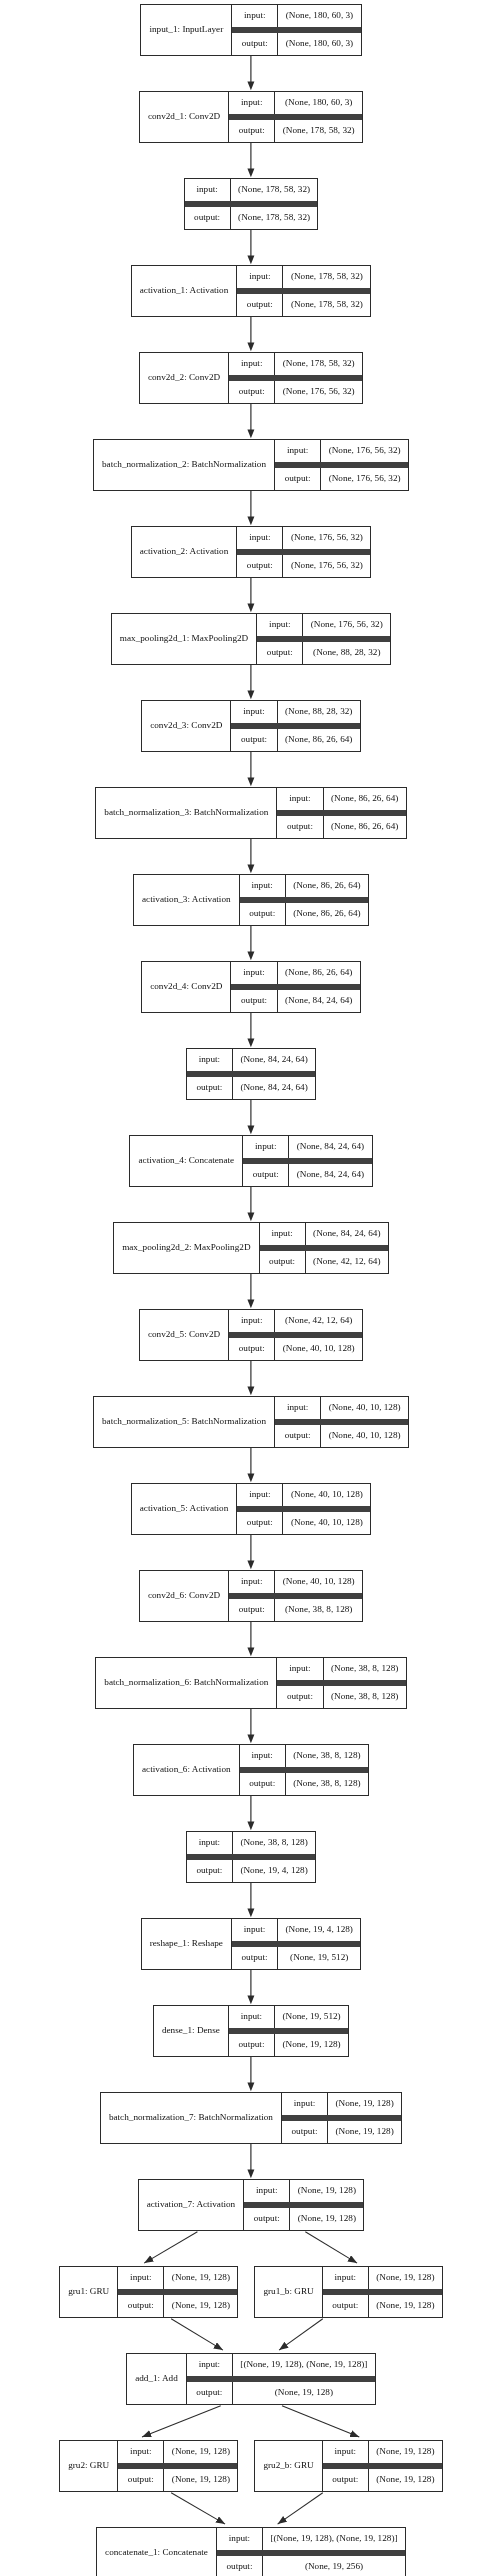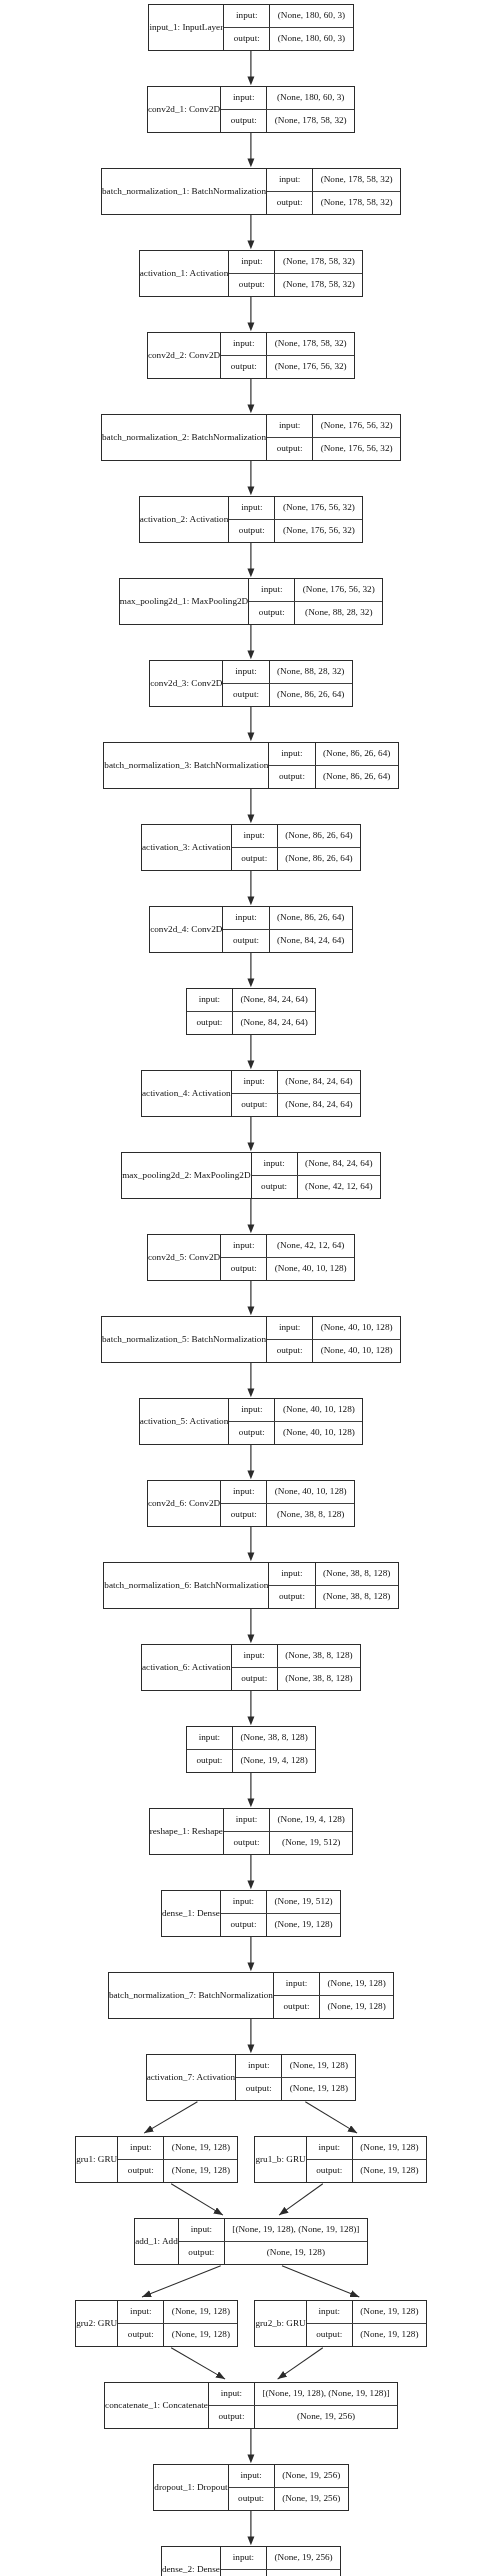--- a/index.html
+++ b/index.html
@@ -21,27 +21,27 @@
     display:inline-flex;
     align-items:stretch;
     border:1px solid #2b2b2b;
     background:#ffffff;
     font-size:9.2px;
     line-height:1;
     white-space:nowrap;
   }
   .nm{
     display:flex;align-items:center;justify-content:center;
-    padding:0 0;
+    padding:0 8px;
     border-right:1px solid #2b2b2b;
     text-align:center;
   }
   .io{display:flex;flex-direction:column;}
   .r{display:flex;align-items:stretch;height:22px;}
-  .r.second{border-top:1px solid #404040;}
+  .r.second{border-top:6px solid #404040;}
   .k{
     display:flex;align-items:center;justify-content:center;
     padding:0 6.6px;min-width:32px;
     border-right:1px solid #2b2b2b;
   }
   .v{display:flex;align-items:center;justify-content:center;padding:0 7.4px;flex:1;}
   
   .conn{height:35px;display:flex;justify-content:center;align-items:flex-start;}
   .conn svg{display:block;}
   .branch{height:35px;width:502px;}
@@ -88,21 +88,20 @@
         </div>
       </div>
     </div>
       </div><div class="conn">
       <svg width="11.8" height="35" viewBox="0 0 16 48" aria-hidden="true">
         <line x1="8" y1="0" x2="8" y2="36" stroke="#2b2b2b" stroke-width="1.6"></line>
         <polygon points="3.2,35 12.8,35 8,47" fill="#2b2b2b"></polygon>
       </svg>
     </div><div class="rowwrap">
         <div class="node">
-      <div class="nm">batch_normalization_1: BatchNormalization</div>
       <div class="io">
         <div class="r">
           <div class="k">input:</div>
           <div class="v">(None, 178, 58, 32)</div>
         </div>
         <div class="r second">
           <div class="k">output:</div>
           <div class="v">(None, 178, 58, 32)</div>
         </div>
       </div>
@@ -296,21 +295,21 @@
         </div>
       </div>
     </div>
       </div><div class="conn">
       <svg width="11.8" height="35" viewBox="0 0 16 48" aria-hidden="true">
         <line x1="8" y1="0" x2="8" y2="36" stroke="#2b2b2b" stroke-width="1.6"></line>
         <polygon points="3.2,35 12.8,35 8,47" fill="#2b2b2b"></polygon>
       </svg>
     </div><div class="rowwrap">
         <div class="node">
-      <div class="nm">activation_4: Activation</div>
+      <div class="nm">activation_4: Concatenate</div>
       <div class="io">
         <div class="r">
           <div class="k">input:</div>
           <div class="v">(None, 84, 24, 64)</div>
         </div>
         <div class="r second">
           <div class="k">output:</div>
           <div class="v">(None, 84, 24, 64)</div>
         </div>
       </div>

